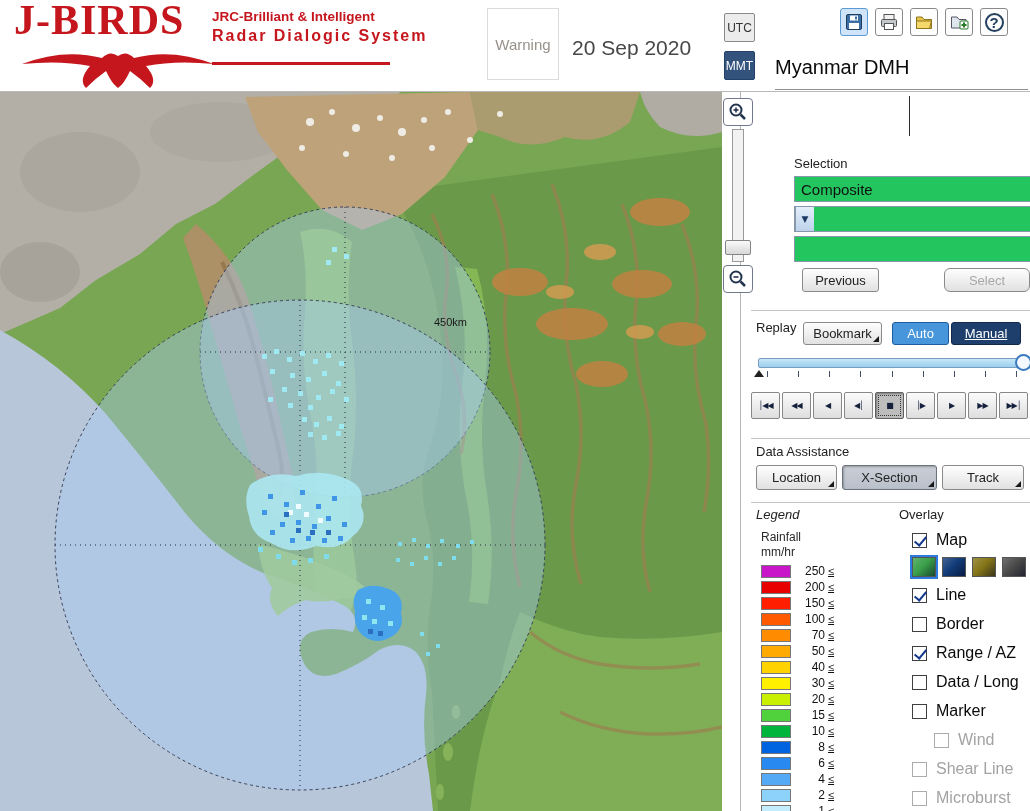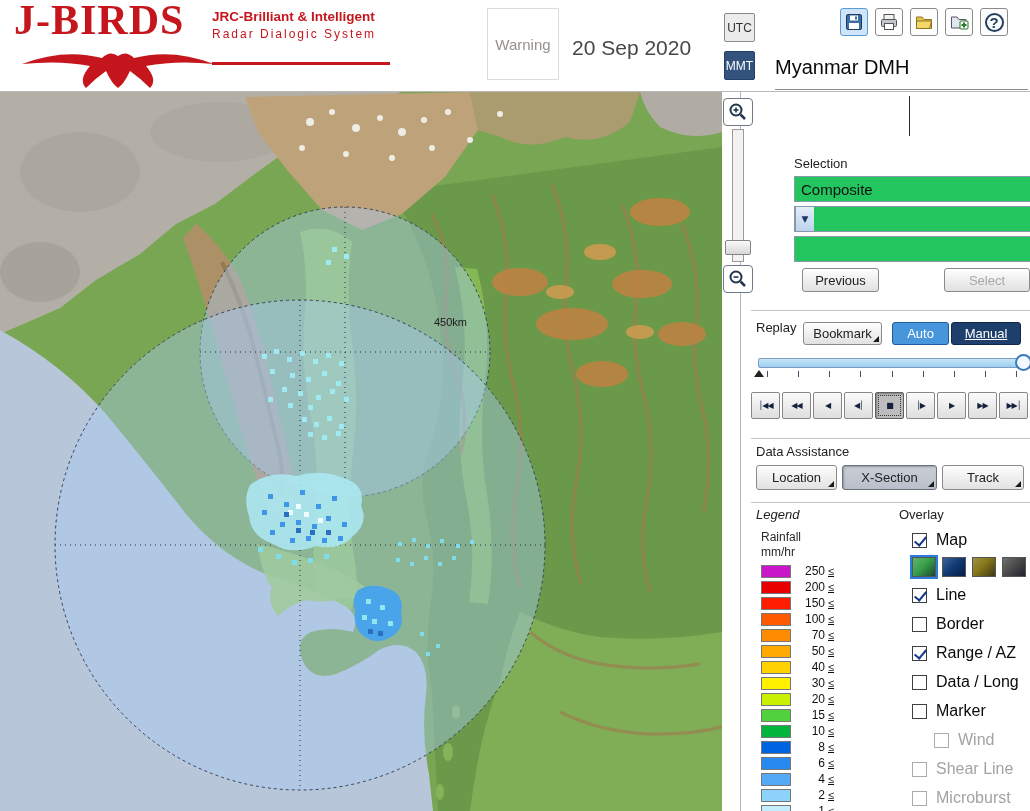--- a/index.html
+++ b/index.html
@@ -3,21 +3,21 @@
 <meta charset="utf-8">
 <style>
   * { margin:0; padding:0; box-sizing:border-box; font-family:"Liberation Sans",sans-serif; }
   html,body { background:#888; }
   .screen { position:relative; width:1030px; height:811px; background:#fff; overflow:hidden; }
 
   
   .header { position:absolute; left:0; top:0; width:1030px; height:92px; background:#fff; border-bottom:1px solid #b9b9b9; z-index:3; }
   .logo-title { position:absolute; left:14px; top:-4px; font-family:"Liberation Serif",serif; font-weight:bold; font-size:42px; color:#c5161d; letter-spacing:1px; }
   .logo-sub1 { position:absolute; left:212px; top:9px; font-size:13.5px; font-weight:bold; color:#c5161d; }
-  .logo-sub2 { position:absolute; left:212px; top:27px; font-size:12px; font-weight:normal; color:#c5161d; letter-spacing:2px; }
+  .logo-sub2 { position:absolute; left:212px; top:27px; font-size:16px; font-weight:bold; color:#c5161d; letter-spacing:2px; }
   .logo-art { position:absolute; left:14px; top:44px; }
   .warning-box { position:absolute; left:487px; top:8px; width:72px; height:72px; background:#fff; border:1px solid #dcdcdc; display:flex; align-items:center; justify-content:center; font-size:15px; color:#97918a; }
   .clock-time { position:absolute; left:572px; top:2px; font-size:40px; color:#474747; letter-spacing:1px; }
   .clock-date { position:absolute; left:572px; top:36px; font-size:21px; color:#474747; }
   .tz-btn { position:absolute; left:724px; width:31px; height:29px; display:flex; align-items:center; justify-content:center; font-size:12px; border:1px solid #8a8a8a; border-radius:2px; cursor:default; }
   .tz-utc { top:13px; background:#ececec; color:#333; }
   .tz-mmt { top:51px; background:#33527c; border-color:#22406a; color:#fff; }
   .toolbar { position:absolute; left:840px; top:8px; display:flex; gap:7px; }
   .tool-btn { width:28px; height:28px; border:1px solid #8a8a8a; border-radius:3px; background:#fdfdfd; display:flex; align-items:center; justify-content:center; }
   .tool-btn.active { background:#cfe4f8; border-color:#5b9bd5; }
@@ -39,21 +39,21 @@
   .right-panel { position:absolute; left:740px; top:92px; width:308px; height:719px; background:#fff; border-left:1px solid #b5b5b5; overflow:hidden; z-index:2; }
   .v-divider { position:absolute; left:168px; top:4px; width:1px; height:40px; background:#2a2a2a; }
   .sec-label { position:absolute; font-size:13px; color:#222; }
   .h-divider { position:absolute; left:10px; width:288px; height:1px; background:#c4c4c4; }
 
   .dropdown { position:absolute; left:53px; width:280px; height:26px; background:#22c55e; border:1px solid #8898ab; display:flex; align-items:stretch; }
   .dd-text { flex:1; display:flex; align-items:center; padding-left:6px; font-size:15px; color:#111; }
   .dd-arrow { width:19px; background:linear-gradient(#e4eefa,#bdd3eb); border-left:1px solid #8898ab; display:flex; align-items:center; justify-content:center; font-size:9px; color:#1d3a66; font-family:"DejaVu Sans",sans-serif; }
 
   .btn { position:absolute; background:linear-gradient(#fefefe,#e1e1e1); border:1px solid #8a8a8a; border-radius:3px; font-size:13px; color:#222; display:flex; align-items:center; justify-content:center; }
-  .btn.disabled { color:#a8a8a8; }
+  .btn.disabled { color:#a8a8a8;border-radius:6px; }
   .btn.pressed { background:linear-gradient(#c9ced6,#bac0ca); border-color:#6a7280; box-shadow:inset 1px 1px 2px rgba(0,0,0,.25); }
   .menu-corner::after { content:""; position:absolute; right:2px; bottom:2px; width:0; height:0; border-left:6px solid transparent; border-bottom:6px solid #1a1a1a; }
   .btn-auto { background:#4796dc; border:1px solid #1d5d9e; color:#fff; }
   .btn-manual { background:#1e3f6b; border:1px solid #12294a; color:#fff; }
 
   .timeline { position:absolute; left:17px; top:266px; width:268px; height:10px; background:linear-gradient(#c6e6f7,#9bcfee); border:1px solid #7a9cc0; border-radius:2px; }
   .timeline-handle { position:absolute; left:274px; top:262px; width:17px; height:17px; background:#f4f9ff; border:2px solid #3a7abf; border-radius:50%; }
   .timeline-start-marker { position:absolute; left:13px; top:278px; width:0; height:0; border-left:5px solid transparent; border-right:5px solid transparent; border-bottom:7px solid #222; }
   .ticks { position:absolute; left:26px; top:279px; width:250px; display:flex; justify-content:space-between; }
   .tick { width:1px; height:6px; background:#44506a; }

